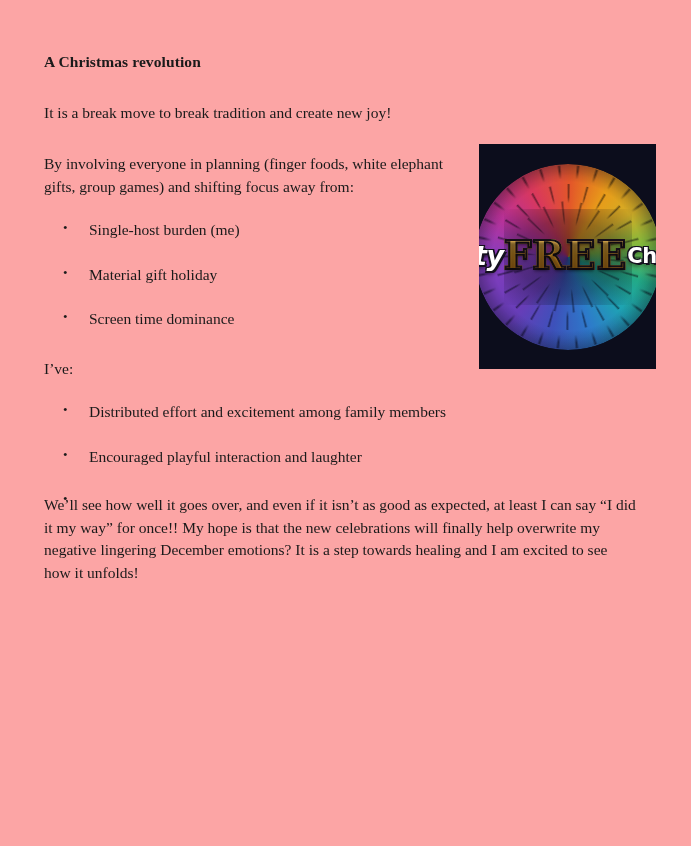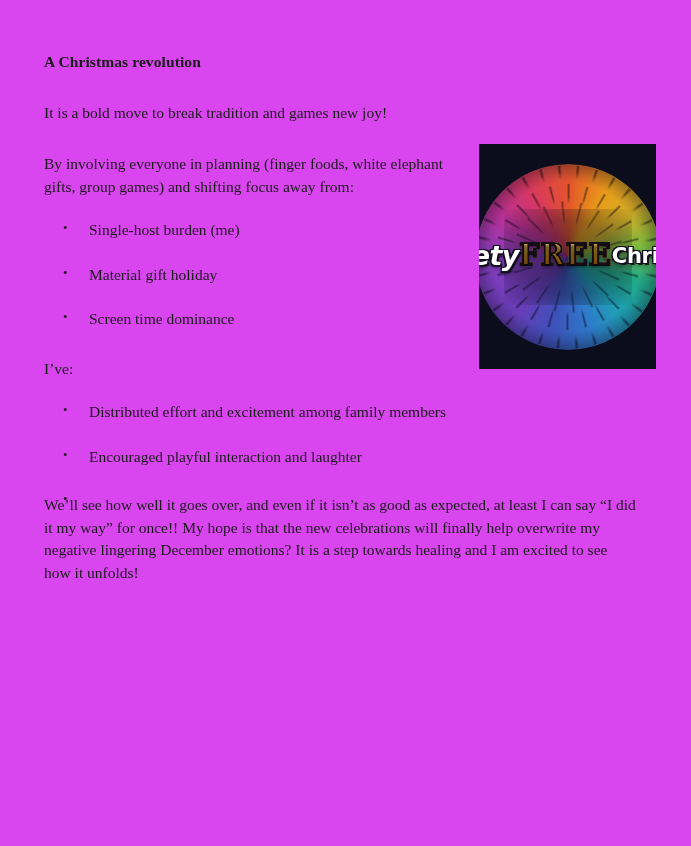--- a/index.html
+++ b/index.html
@@ -14,21 +14,21 @@
     overflow: hidden;
     font-family: "Liberation Serif", "DejaVu Serif", serif;
     color: #1a1a1a;
   }
 
   .page {
     position: absolute;
     left: 0; top: 0;
     width: 691px;
     height: 846px;
-    background: #d946ef;
+    background: #fca5a5;
   }
 
   .content {
     position: absolute;
     left: 44px;
     top: 52px;
     width: 604px;
   }
 
   .doc-heading {
@@ -240,21 +240,21 @@
       -1.5px 1.5px 0 #14101f,
       1.5px -1.5px 0 #14101f,
       -1.5px -1.5px 0 #14101f,
       0 3px 4px rgba(0,0,0,0.55);
     margin-bottom: 2px;
   }
 
   .fig-line-free {
     font-family: "DejaVu Serif", serif;
     font-weight: bold;
-    font-size: 29px;
+    font-size: 39px;
     line-height: 1;
     letter-spacing: 1px;
     background: linear-gradient(180deg, #f6c96a 0%, #e8a32b 45%, #c97a16 100%);
     -webkit-background-clip: text;
     background-clip: text;
     color: transparent;
     -webkit-text-stroke: 2.2px #171019;
     paint-order: stroke fill;
     text-shadow: 0 2px 3px rgba(0,0,0,0.5);
     margin: 1px 0 3px 0;
@@ -278,21 +278,21 @@
 </style>
 </head>
 <body>
 
 <div class="page">
 
   <div class="content">
 
     <h1 class="doc-heading">A Christmas revolution</h1>
 
-    <p class="para blk-p1">It is a bold move to break tradition and games new joy!</p>
+    <p class="para blk-p1">It is a break move to break tradition and create new joy!</p>
 
     <p class="para blk-p2">By involving everyone in planning (finger foods, white elephant gifts, group games) and shifting focus away from:</p>
 
     <ul class="bullets first">
       <li>
         <span class="bullet-dot">•</span>
         <span>Single-host burden (me)</span>
       </li>
       <li>
         <span class="bullet-dot">•</span>

